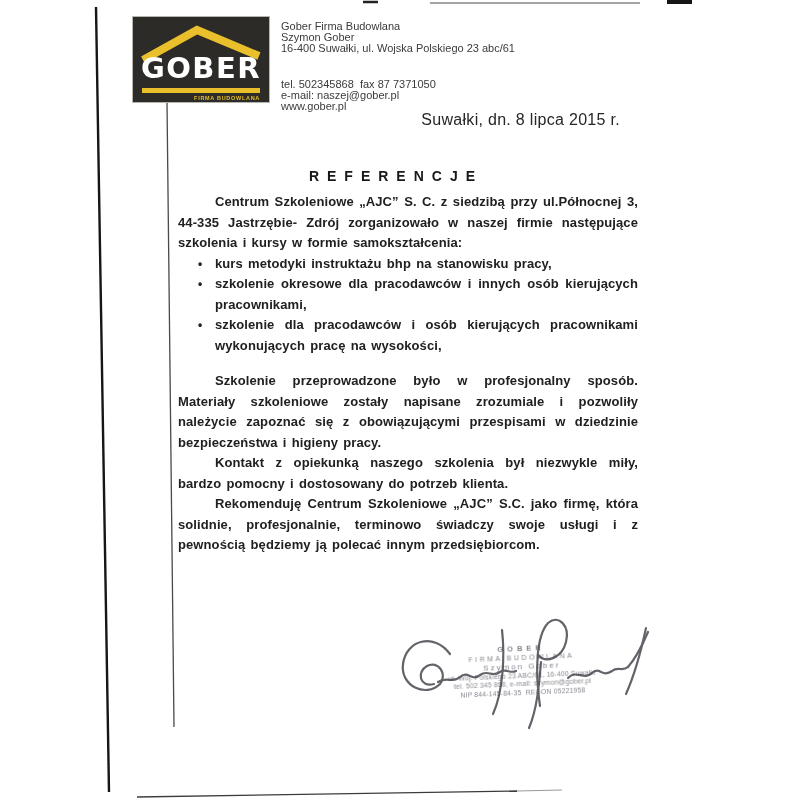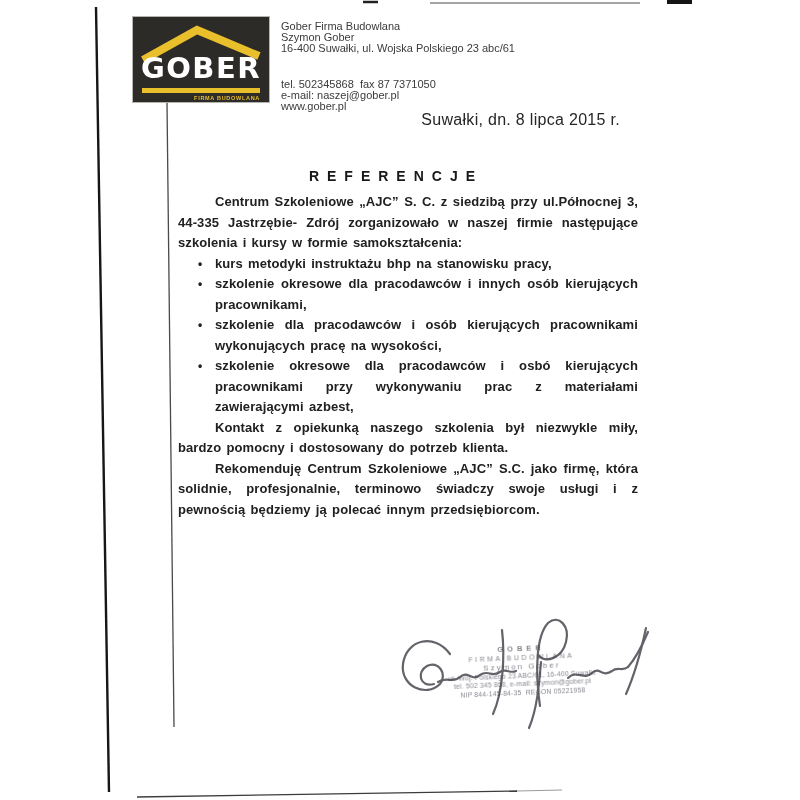--- a/index.html
+++ b/index.html
@@ -103,22 +103,22 @@
   <div class="date-line">Suwałki, dn. 8 lipca 2015 r.</div>
 
   <div class="doc-title">REFERENCJE</div>
 
   <div class="body-text">
     <p>Centrum Szkoleniowe „AJC” S. C. z siedzibą przy ul.Północnej 3, 44-335 Jastrzębie- Zdrój zorganizowało w naszej firmie następujące szkolenia i kursy w formie samokształcenia:</p>
     <ul class="training-list">
       <li>kurs metodyki instruktażu bhp na stanowisku pracy,</li>
       <li>szkolenie okresowe dla pracodawców i innych osób kierujących pracownikami,</li>
       <li>szkolenie dla pracodawców i osób kierujących pracownikami wykonujących pracę na wysokości,</li>
-      <li>szkolenie okresowe dla pracodawców i osbó kierujących pracownikami przy wykonywaniu prac z materiałami zawierającymi azbest,</li>
     </ul>
+    <p class="after-list">Szkolenie przeprowadzone było w profesjonalny sposób. Materiały szkoleniowe zostały napisane zrozumiale i pozwoliły należycie zapoznać się z obowiązującymi przespisami w dziedzinie bezpieczeństwa i higieny pracy.</p>
     <p>Kontakt z opiekunką naszego szkolenia był niezwykle miły, bardzo pomocny i dostosowany do potrzeb klienta.</p>
     <p>Rekomenduję Centrum Szkoleniowe „AJC” S.C. jako firmę, która solidnie, profesjonalnie, terminowo świadczy swoje usługi i z pewnością będziemy ją polecać innym przedsiębiorcom.</p>
   </div>
 
   <div class="signature-area">
     <div class="stamp">
       <div class="stamp-line stamp-l1">GOBER</div>
       <div class="stamp-line stamp-l2">FIRMA BUDOWLANA</div>
       <div class="stamp-line stamp-l3">Szymon Gober</div>
       <div class="stamp-line stamp-l4">ul. Woj. Polskiego 23 ABC/61, 16-400 Suwałki</div>

